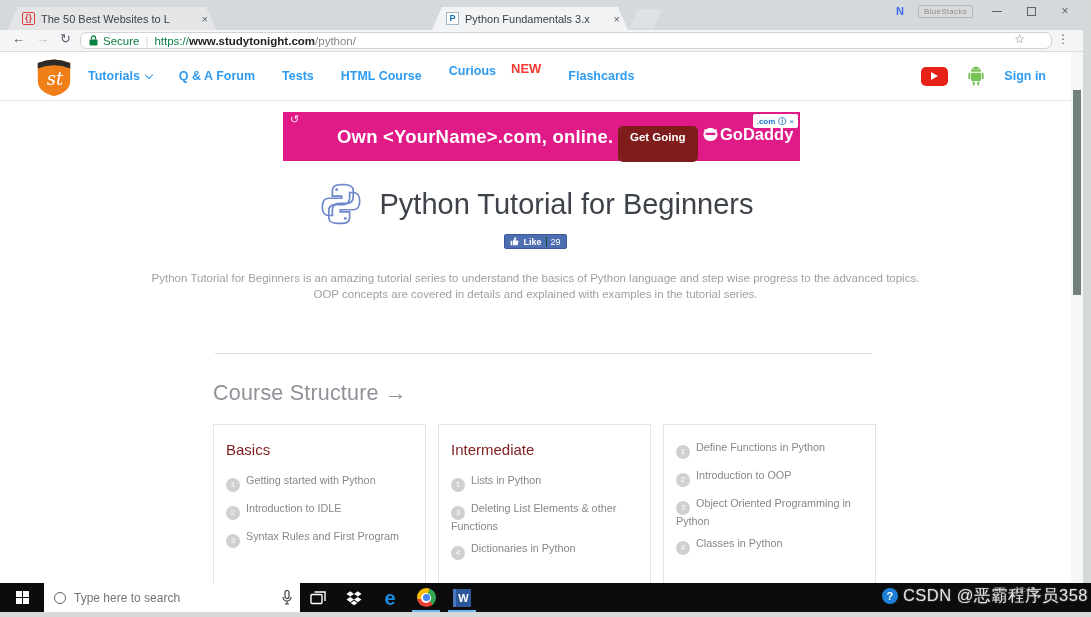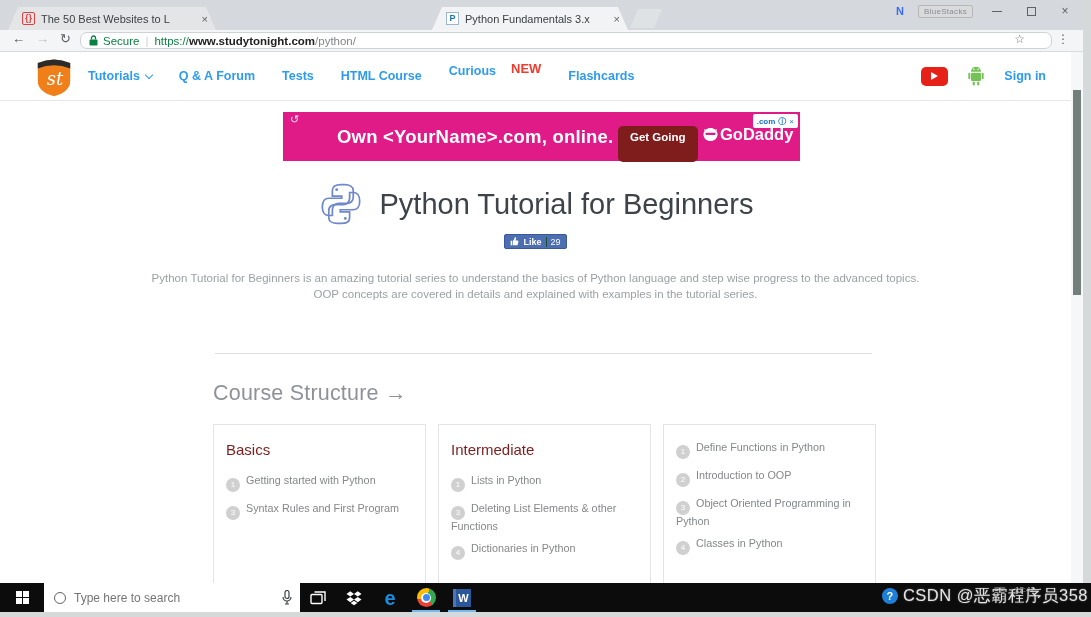--- a/index.html
+++ b/index.html
@@ -269,20 +269,21 @@
 
       <div class="hr"></div>
 
       <div class="course-h">Course Structure →</div>
 
       <div class="cols">
 
         <div class="colbox">
           <h3>Basics</h3>
           <div class="citem"><span class="cnum">1</span><span>Getting started with Python</span></div>
+          <div class="citem"><span class="cnum">2</span><span>Introduction to IDLE</span></div>
           <div class="citem"><span class="cnum">3</span><span>Syntax Rules and First Program</span></div>
 
         </div>
 
         <div class="colbox">
           <h3>Intermediate</h3>
           <div class="citem"><span class="cnum">1</span><span>Lists in Python</span></div>
           <div class="citem"><span class="cnum">3</span><span>Deleting List Elements &amp; other Functions</span></div>
           <div class="citem"><span class="cnum">4</span><span>Dictionaries in Python</span></div>
         </div>

